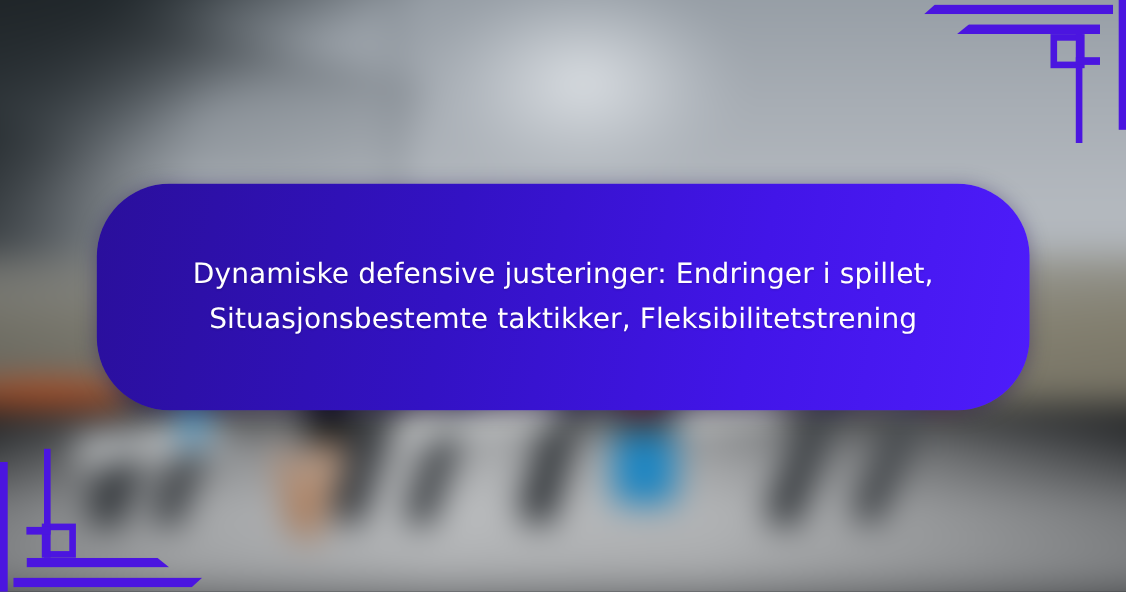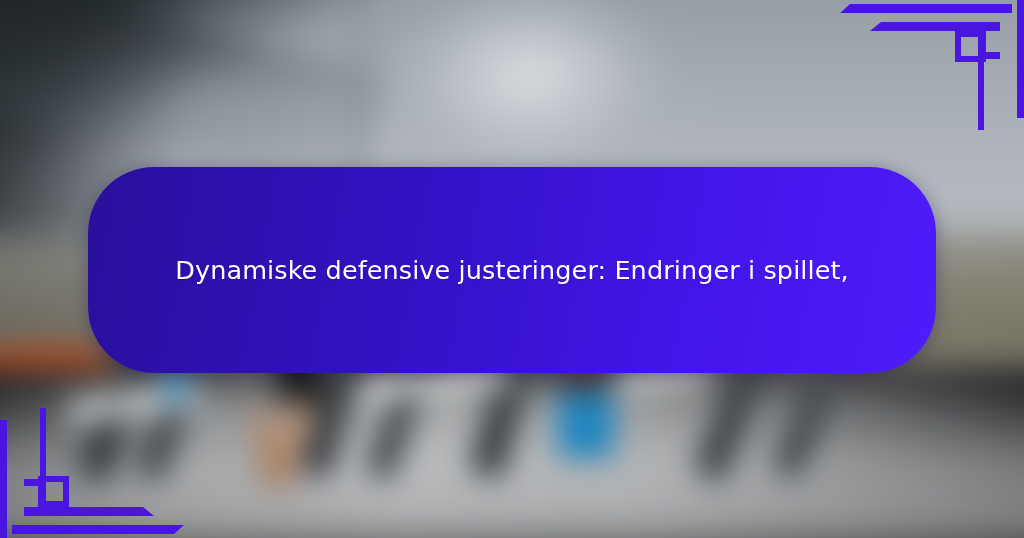--- a/index.html
+++ b/index.html
@@ -216,16 +216,17 @@
     <div class="deco-bar" style="left:40px; bottom:31px; width:6px; height:99px;"></div>
 
     <div class="deco-bar" style="left:24px; bottom:52px; width:22px; height:7px;"></div>
 
     <div class="deco-bar" style="left:0; bottom:0; width:7px; height:118px;"></div>
   </div>
 
   <div class="card">
     <h1 class="card-title">
       <span class="line">Dynamiske defensive justeringer: Endringer i spillet,</span>
+      <span class="line">Situasjonsbestemte taktikker, Fleksibilitetstrening</span>
     </h1>
   </div>
 
 </div>
 
 </body></html>

